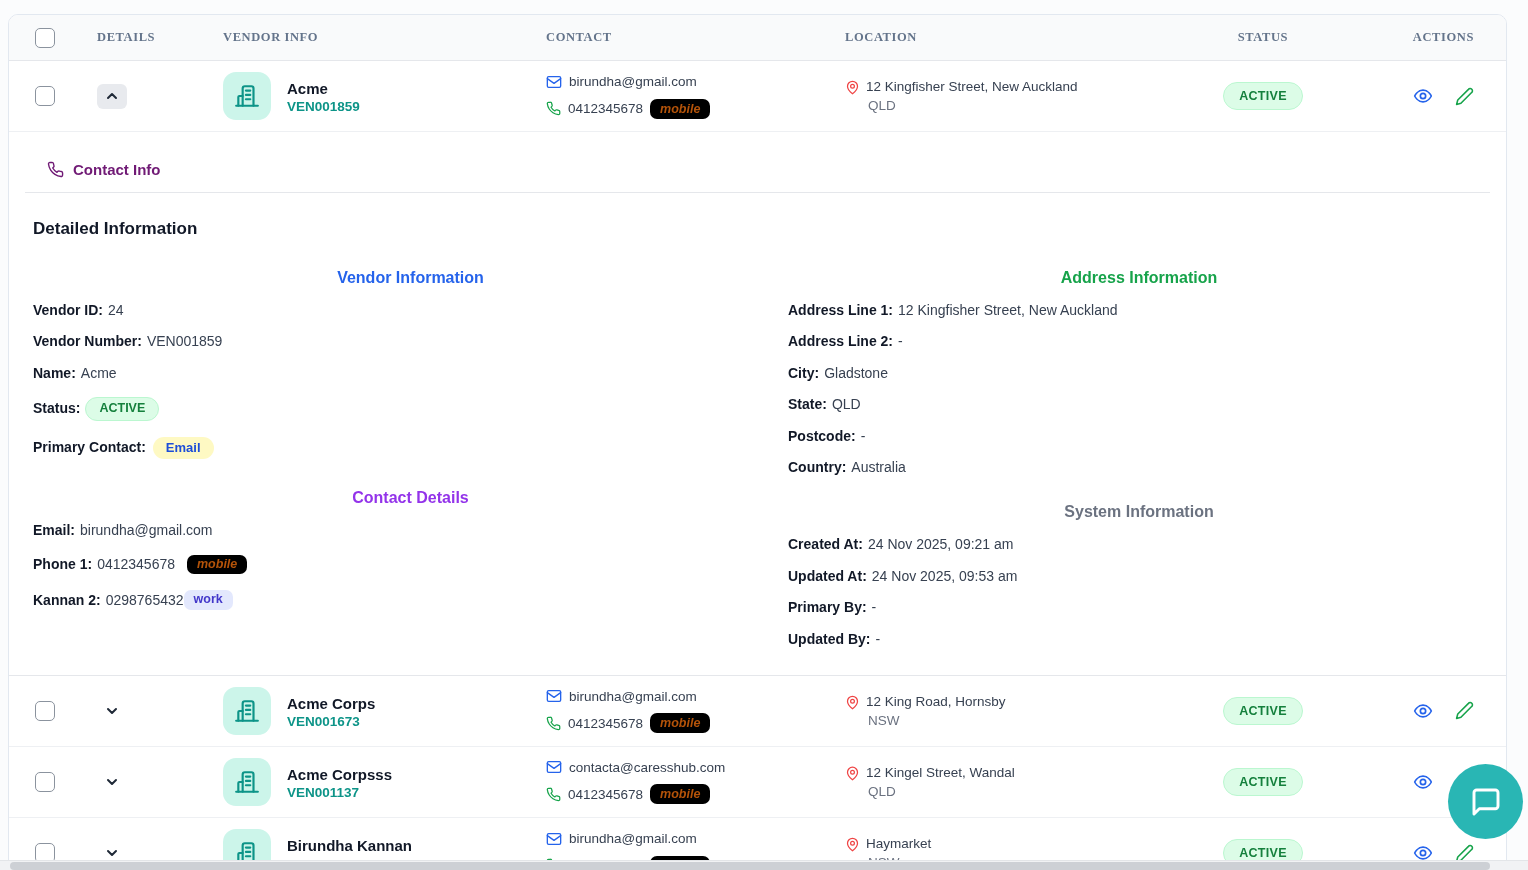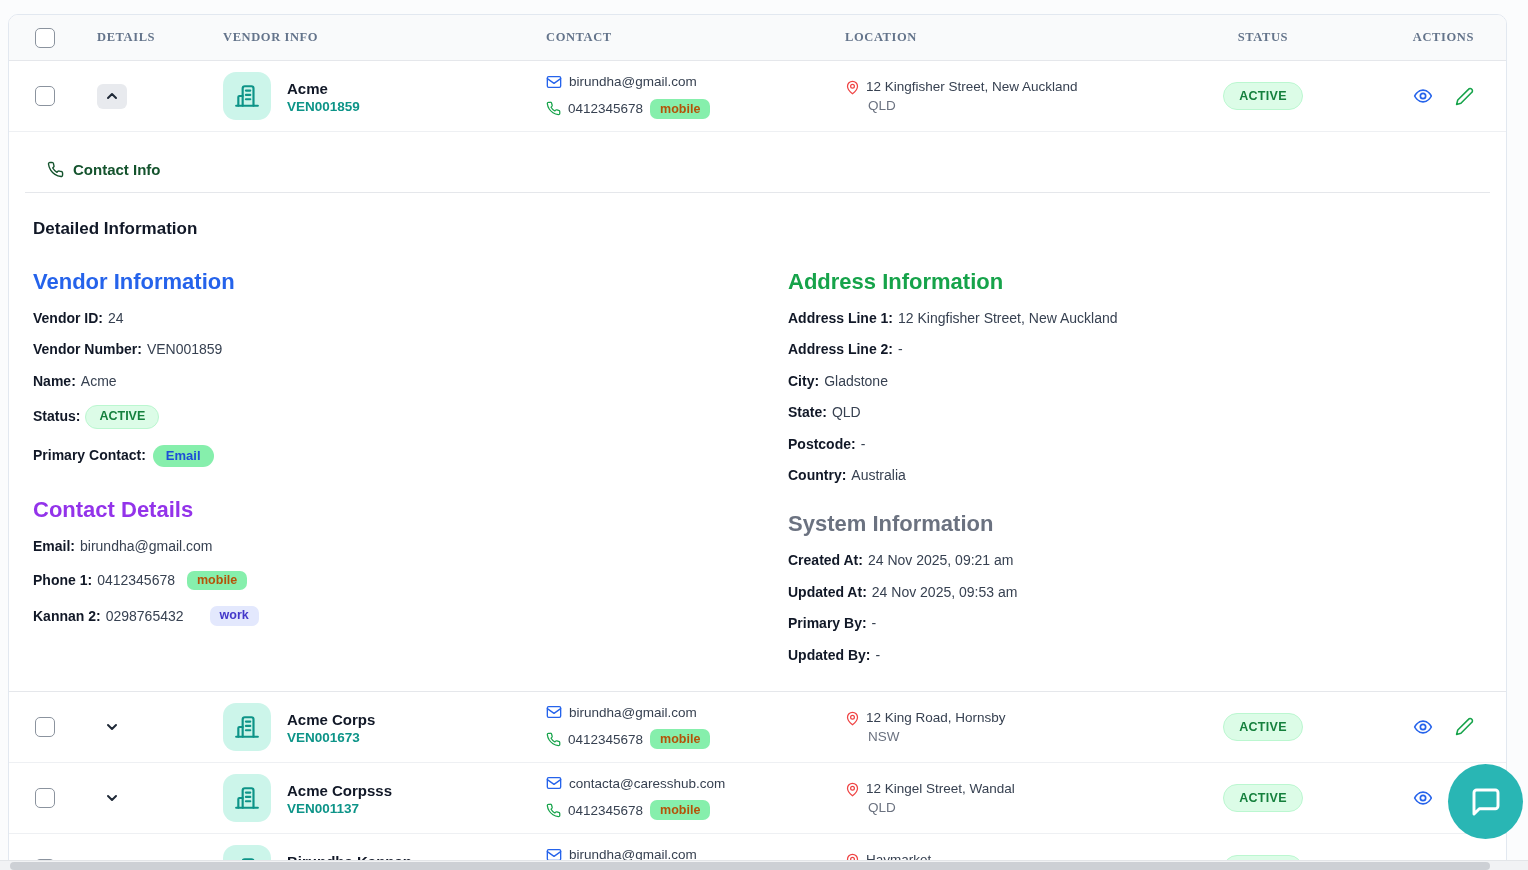--- a/index.html
+++ b/index.html
@@ -82,23 +82,23 @@
   .cline + .cline { margin-top: 9px; }
   .mail-ic { color: #2563eb; }
   .phone-ic { color: #16a34a; }
 
   .badge {
     font-size: 12.5px; font-weight: 700;
     padding: 3px 10px;
     border-radius: 7px;
     display: inline-block;
   }
-  .badge-mobile { background: #86efac; color: #b45309; }
+  .badge-mobile { background: #000000; color: #b45309; font-style: italic; }
   .badge-work   { background: #e3e8fd; color: #4338ca; }
-  .badge-email  { background: #86efac; color: #1d4ed8; border-radius: 13px; padding: 4px 13px; font-size: 13px; }
+  .badge-email  { background: #fef9c3; color: #1d4ed8; border-radius: 13px; padding: 4px 13px; font-size: 13px; }
 
   .lline { display: flex; align-items: flex-start; gap: 6px; font-size: 13.5px; color: #374151; }
   .pin-ic { color: #ef4444; margin-top: 1px; }
   .lregion { font-size: 13.5px; color: #6b7280; margin-left: 23px; margin-top: 3px; }
 
   .status-badge {
     background: #dcfce7;
     color: #15803d;
     border: 1px solid #bbf7d0;
     font-size: 12.5px; font-weight: 700;
@@ -111,31 +111,31 @@
   .act-eye { color: #2563eb; }
   .act-edit { color: #16a34a; }
 
   
   .detail-panel { background: #ffffff; border-bottom: 1px solid #e5e7eb; padding: 20px 16px 28px 16px; }
   .tabbar { display: flex; gap: 22px; border-bottom: 1px solid #e5e7eb; }
   .tab {
     display: flex; align-items: center; gap: 9px;
     padding: 9px 22px 13px 22px;
     font-size: 15px; font-weight: 600;
-    color: #14532d;
+    color: #701a75;
     background: none; border: none; cursor: pointer;
     border-bottom: 2px solid transparent;
     margin-bottom: -1px;
   }
   .tab.active { color: #2563eb; border-bottom-color: #2563eb; }
 
   .detail-title { font-size: 17px; font-weight: 800; color: #111827; margin: 26px 0 8px 8px; }
 
   .detail-cols { display: grid; grid-template-columns: 755px auto; margin-left: 8px; }
-  .dsection-h { font-size: 22px; font-weight: 700; margin: 22px 0 8px 0; }
+  .dsection-h { font-size: 16px; font-weight: 700; margin: 22px 0 8px 0; text-align: center; }
   .h-blue { color: #2563eb; }
   .h-purple { color: #9333ea; }
   .h-green { color: #16a34a; }
   .h-gray { color: #6b7280; }
 
   .dline { font-size: 14px; color: #374151; margin-top: 16px; line-height: 1.1; display: flex; align-items: center; }
   .dlabel { font-weight: 700; color: #111827; margin-right: 5px; white-space: nowrap; }
   .dline .badge { margin-left: 2px; }
   .sb-active {
     background: #dcfce7; color: #15803d; border: 1px solid #bbf7d0;
@@ -320,21 +320,21 @@
             <span>birundha@gmail.com</span>
           </div>
         <div class="dline">
             <span class="dlabel">Phone 1:</span>
             <span>0412345678</span>
             <span class="badge badge-mobile" style="margin-left:12px">mobile</span>
           </div>
         <div class="dline">
             <span class="dlabel">Kannan 2:</span>
             <span>0298765432</span>
-            <span class="badge badge-work" style="margin-left:26px">work</span>
+            <span class="badge badge-work" style="margin-left:0">work</span>
           </div>
       </div>
 
       <div>
         <div class="dsection-h h-green">Address Information</div>
         <div class="dline">
             <span class="dlabel">Address Line 1:</span>
             <span>12 Kingfisher Street, New Auckland</span>
           </div>
         <div class="dline">

